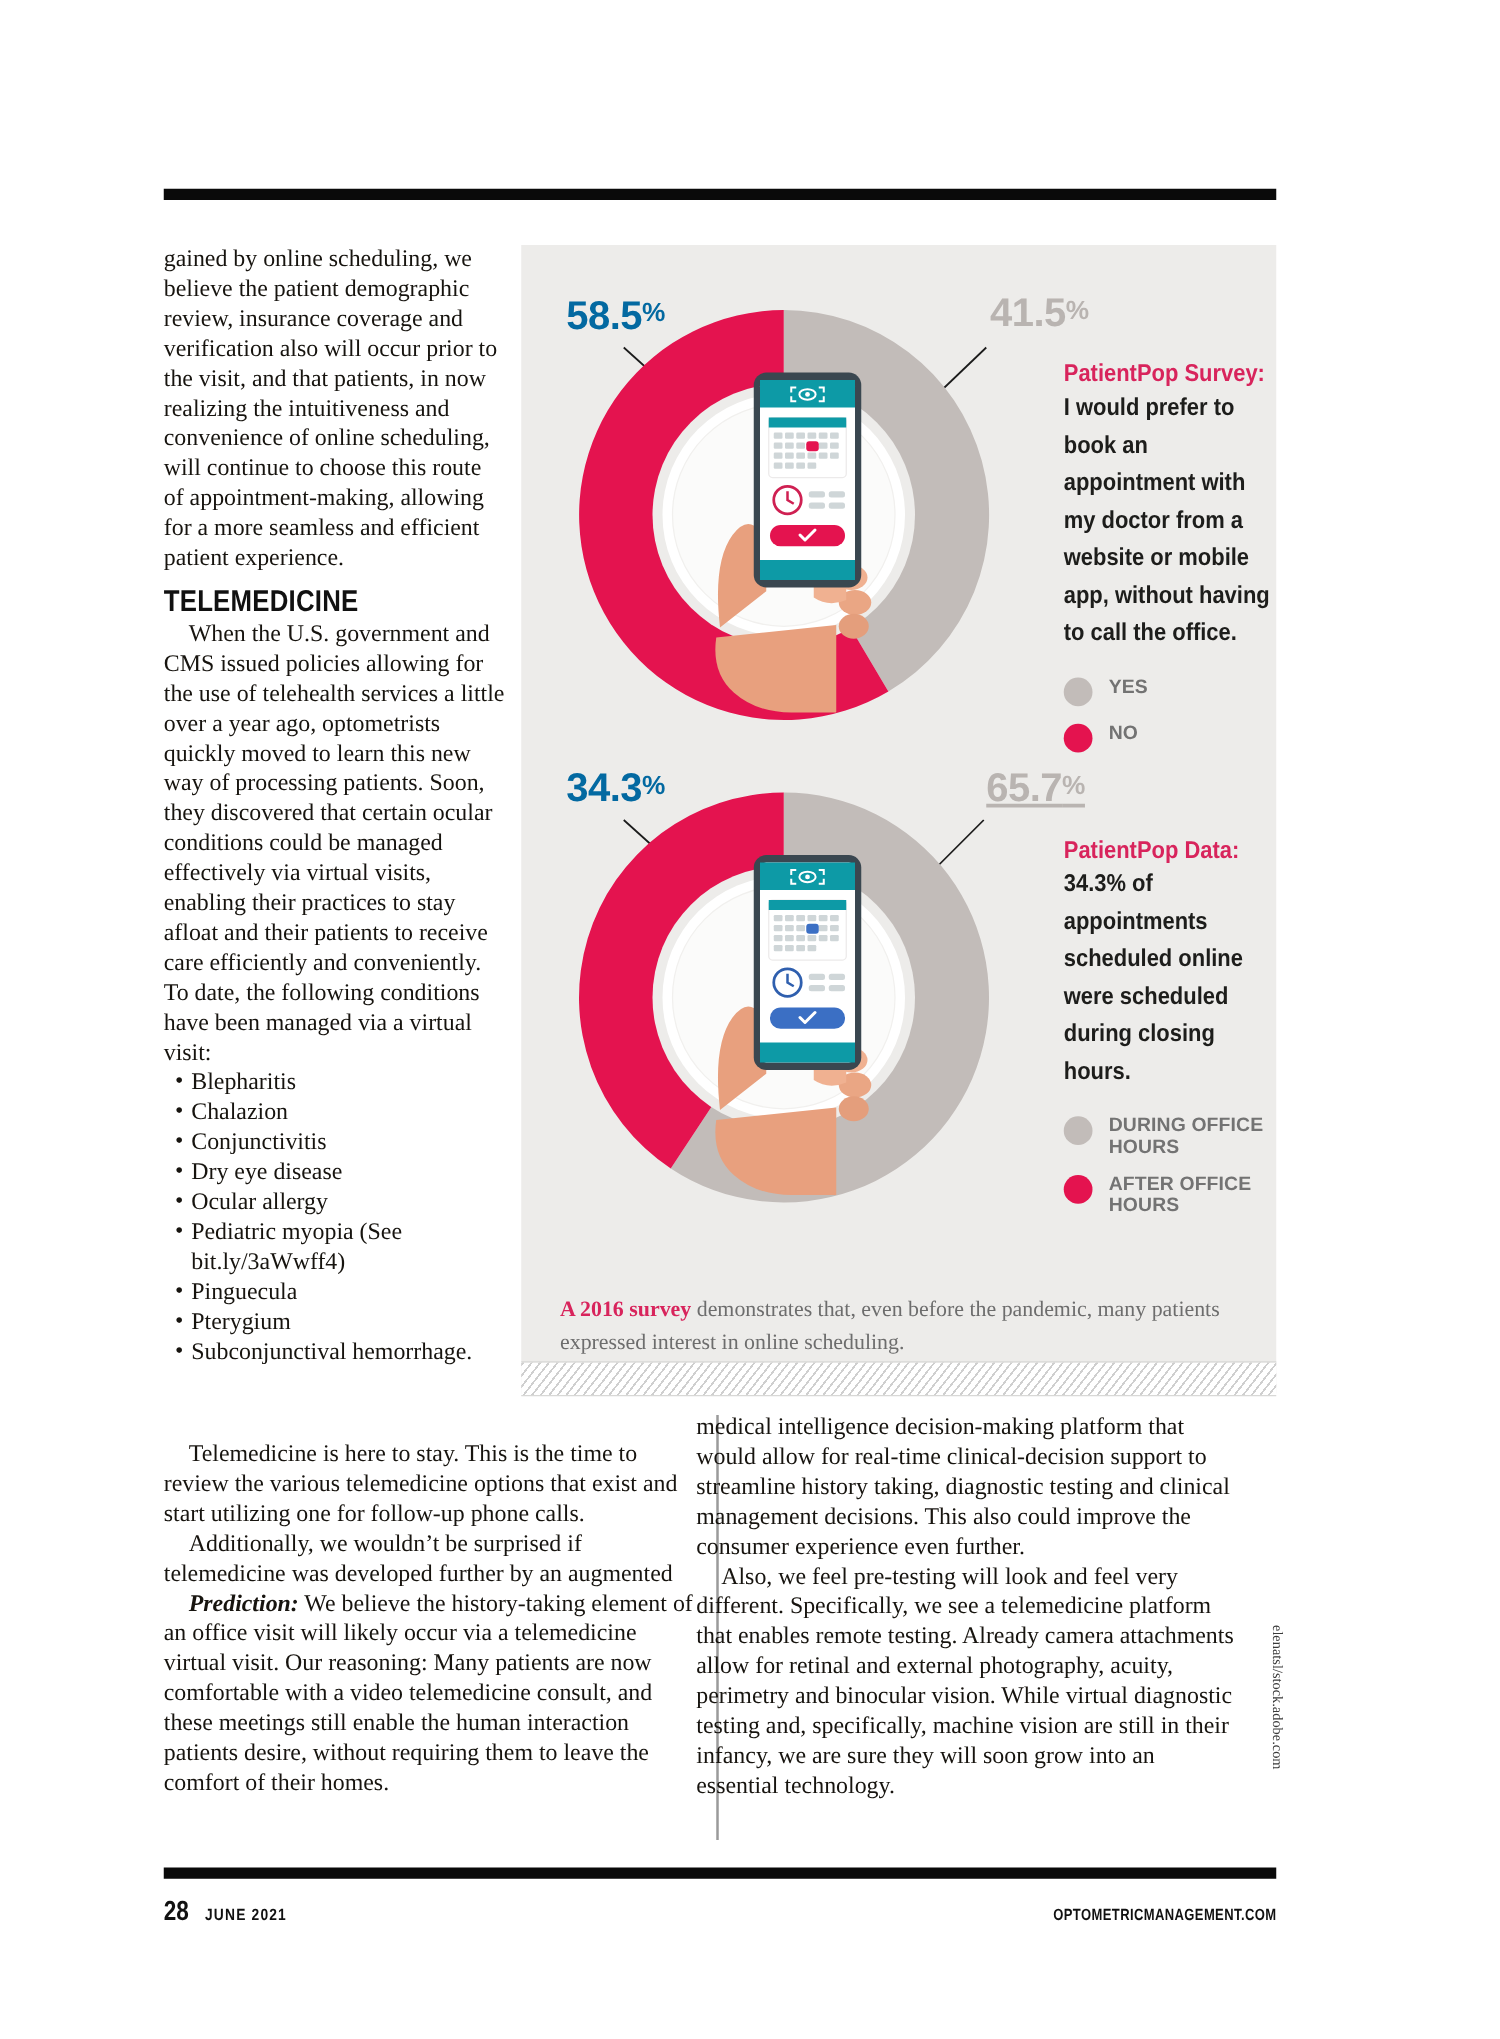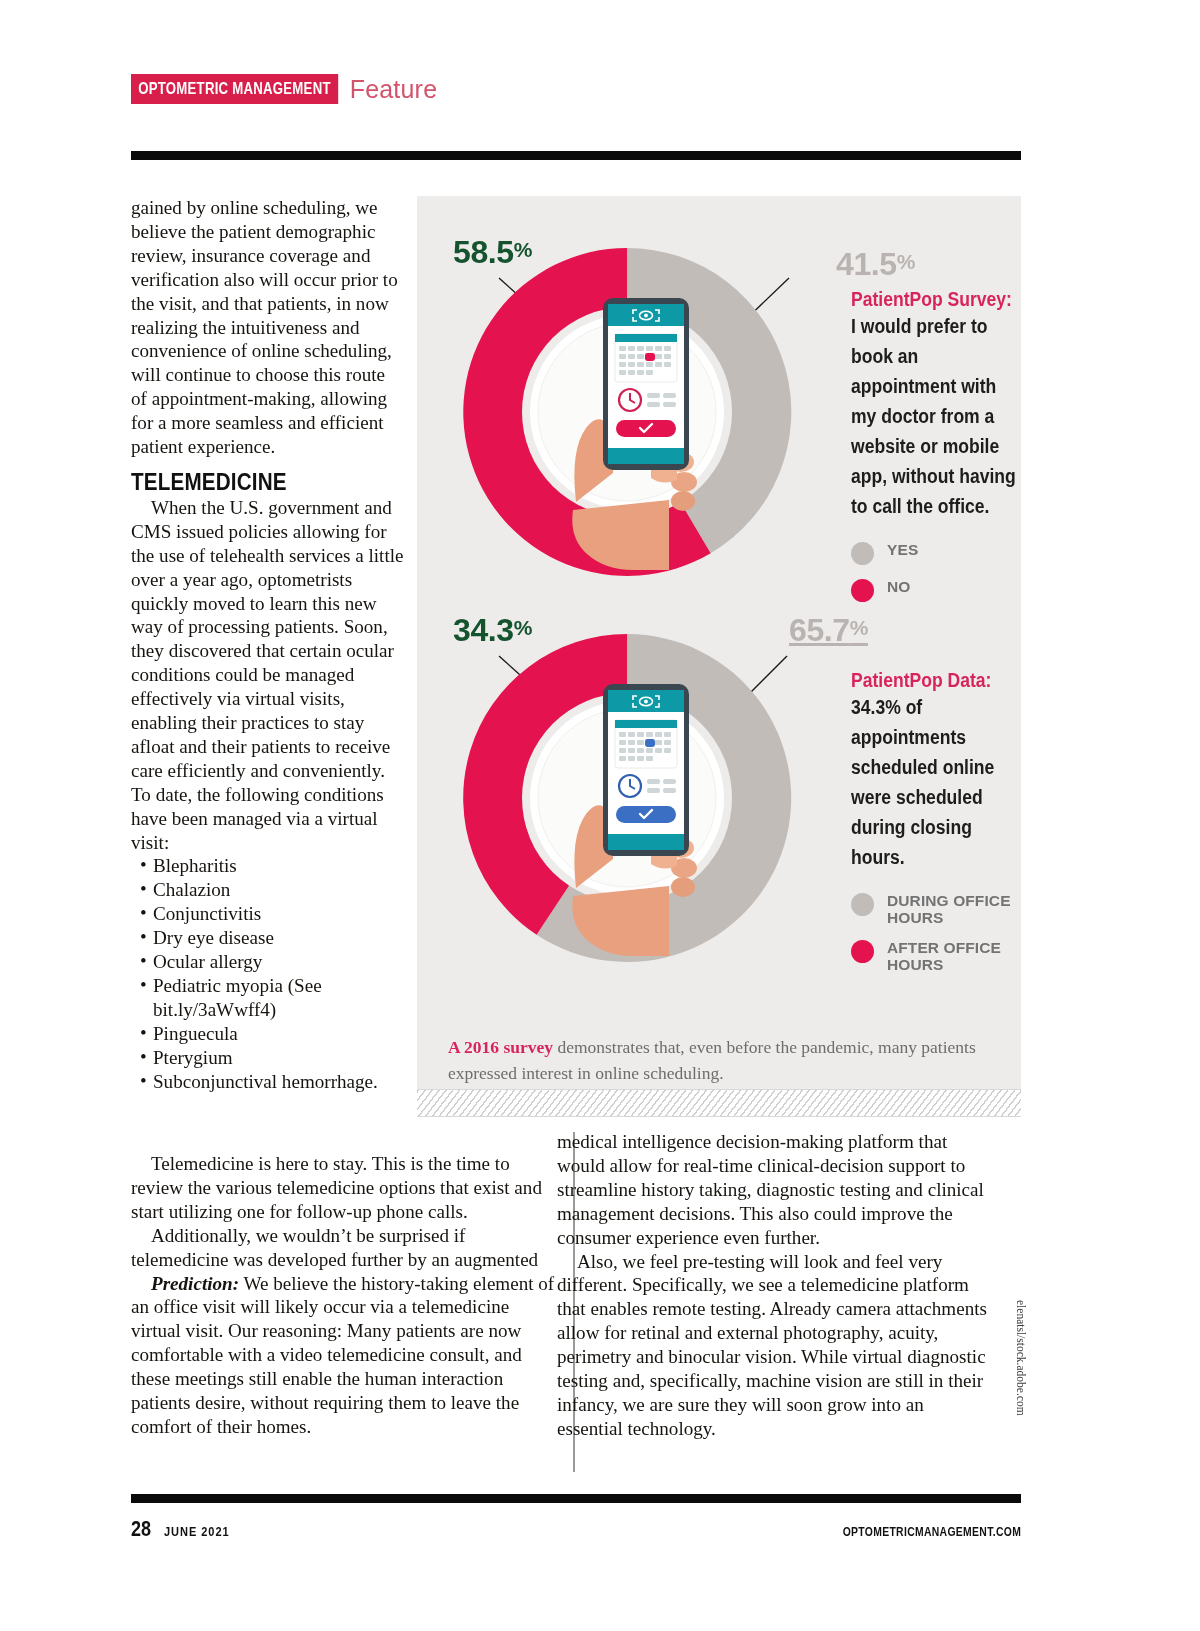--- a/index.html
+++ b/index.html
@@ -118,25 +118,25 @@
 
   .donut-svg{display:block;width:100%;height:100%;}
 
   .pct{
     position:absolute;
     font-family:"Liberation Sans", sans-serif;
     font-weight:700;font-size:32px;letter-spacing:-.4px;
     white-space:nowrap;
   }
   .pct .sym{font-size:21px;vertical-align:6px;}
-  .pct.left{color:#14532d;}
+  .pct.left{color:#0369a1;}
   .pct.right{color:#b9b4b1;}
 
   #c1-left{left:36px;top:38px;}
-  #c1-right{left:375px;top:50px;margin-left:44px;}
+  #c1-right{left:375px;top:36px;}
   #c2-left{left:36px;top:26px;}
   #c2-right{left:372px;top:26px;text-decoration:underline;}
 
   .leader{position:absolute;overflow:visible;pointer-events:none;}
 
   
   .side{
     position:absolute;
     width:168px;
     font-family:"Liberation Sans", sans-serif;
@@ -173,24 +173,20 @@
     font-family:Liberation Serif, serif;
     font-size:17.5px;line-height:26px;color:#6d6d6d;
   }
   .caption b{color:#d8245c;font-weight:700;}
 </style>
 </head>
 <body>
 
 <div class="page">
 
-  <div class="header">
-    <span class="badge">OPTOMETRIC MANAGEMENT</span>
-    <span class="feature-word">Feature</span>
-  </div>
   <div class="rule-top"></div>
 
   <div class="col" id="col-left-top">
     <p>gained by online scheduling, we believe the patient demographic review, insurance coverage and verification also will occur prior to the visit, and that patients, in now realizing the intuitiveness and convenience of online scheduling, will continue to choose this route of appointment-making, allowing for a more seamless and efficient patient experience.</p>
     <div class="h2">TELEMEDICINE</div>
     <p class="indent">When the U.S. government and CMS issued policies allowing for the use of telehealth services a little over a year ago, optometrists quickly moved to learn this new way of processing patients. Soon, they discovered that certain ocular conditions could be managed effectively via virtual visits, enabling their practices to stay afloat and their patients to receive care efficiently and conveniently. To date, the following conditions have been managed via a virtual visit:</p>
     <ul class="bullets">
       <li><span class="dot">•</span><span>Blepharitis</span></li>
       <li><span class="dot">•</span><span>Chalazion</span></li>
       <li><span class="dot">•</span><span>Conjunctivitis</span></li>

